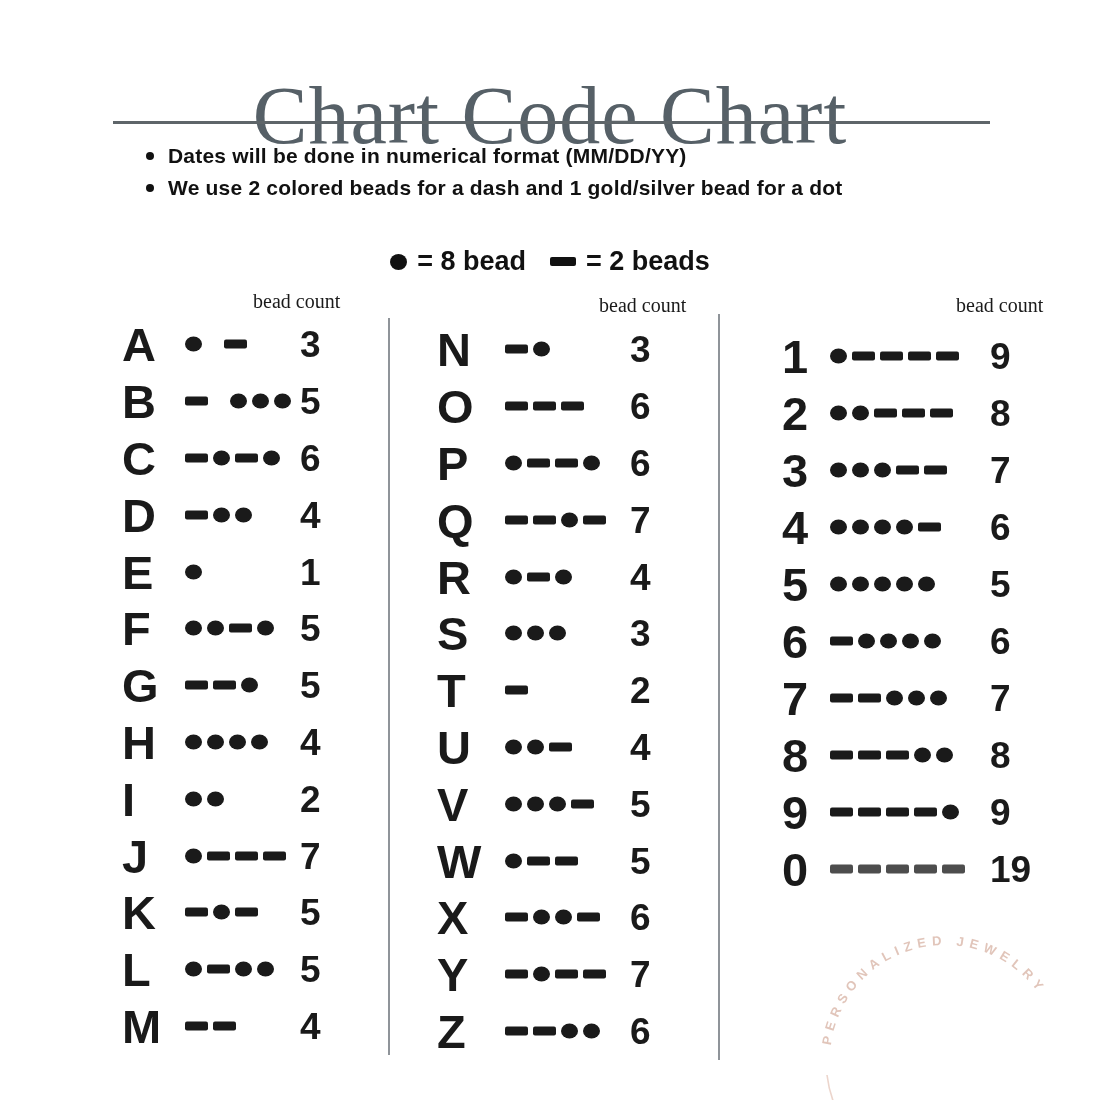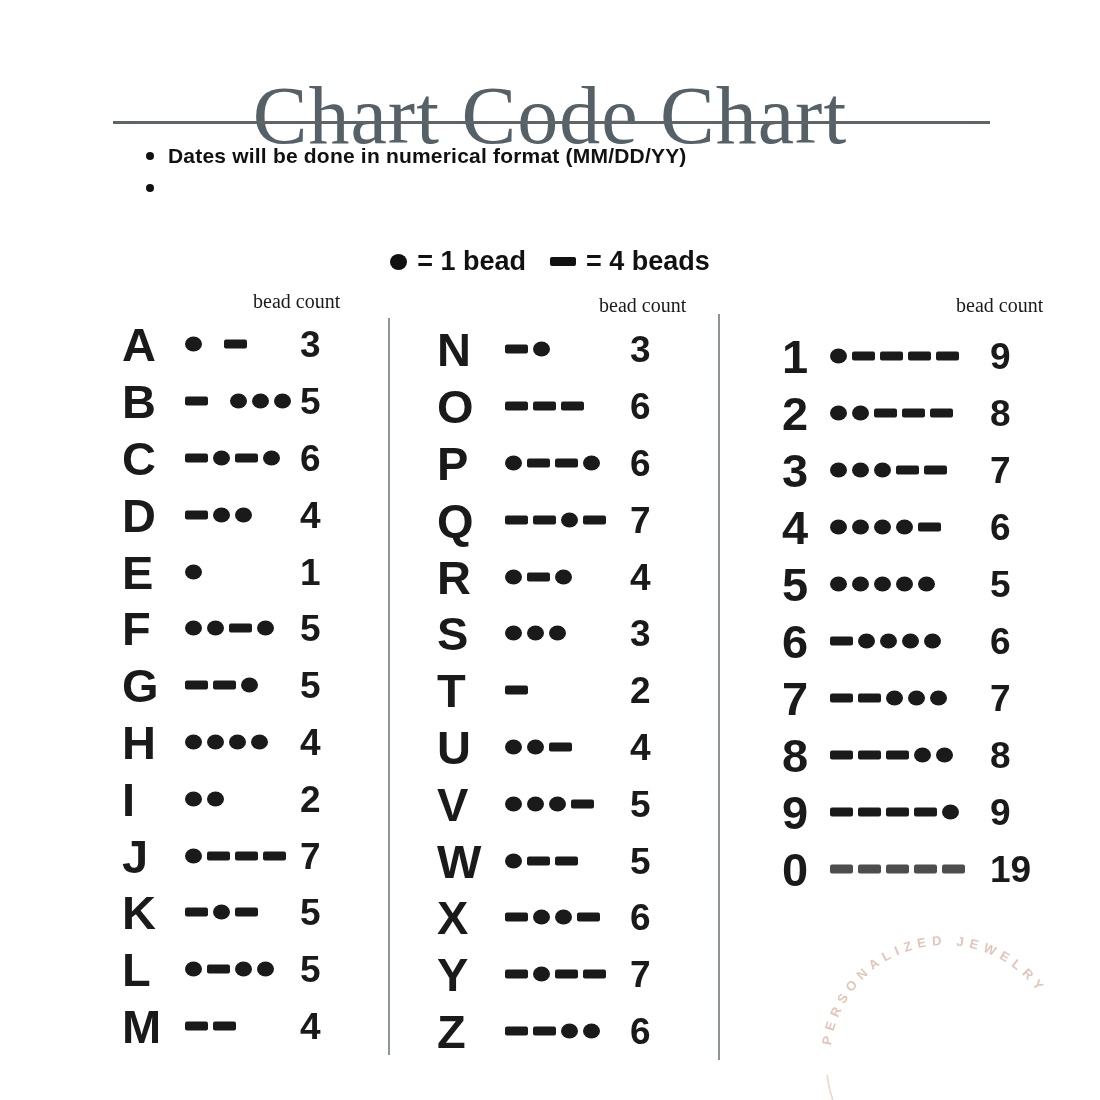--- a/index.html
+++ b/index.html
@@ -84,28 +84,29 @@
 <h1 class="title">Chart Code Chart</h1>
 <div class="title-underline"></div>
 
 <div class="notes">
     <div class="note">
       <span class="marker"></span>
       <span>Dates will be done in numerical format (MM/DD/YY)</span>
     </div>
     <div class="note">
       <span class="marker"></span>
+      <span>We use 2 colored beads for a dash and 1 gold/silver bead for a dot</span>
     </div>
   </div>
 
 <div class="legend">
   <span class="ldot"></span>
-  <span>= 1 bead</span>
+  <span>= 8 bead</span>
   <span class="ldash"></span>
-  <span>= 4 beads</span>
+  <span>= 2 beads</span>
 </div>
 
 <div class="bc-header" id="bc1">bead count</div>
 <div class="bc-header" id="bc2">bead count</div>
 <div class="bc-header" id="bc3">bead count</div>
 
 <div class="col" id="col1">
     <div class="row">
       <span class="char">A</span>
       <div class="morse">

